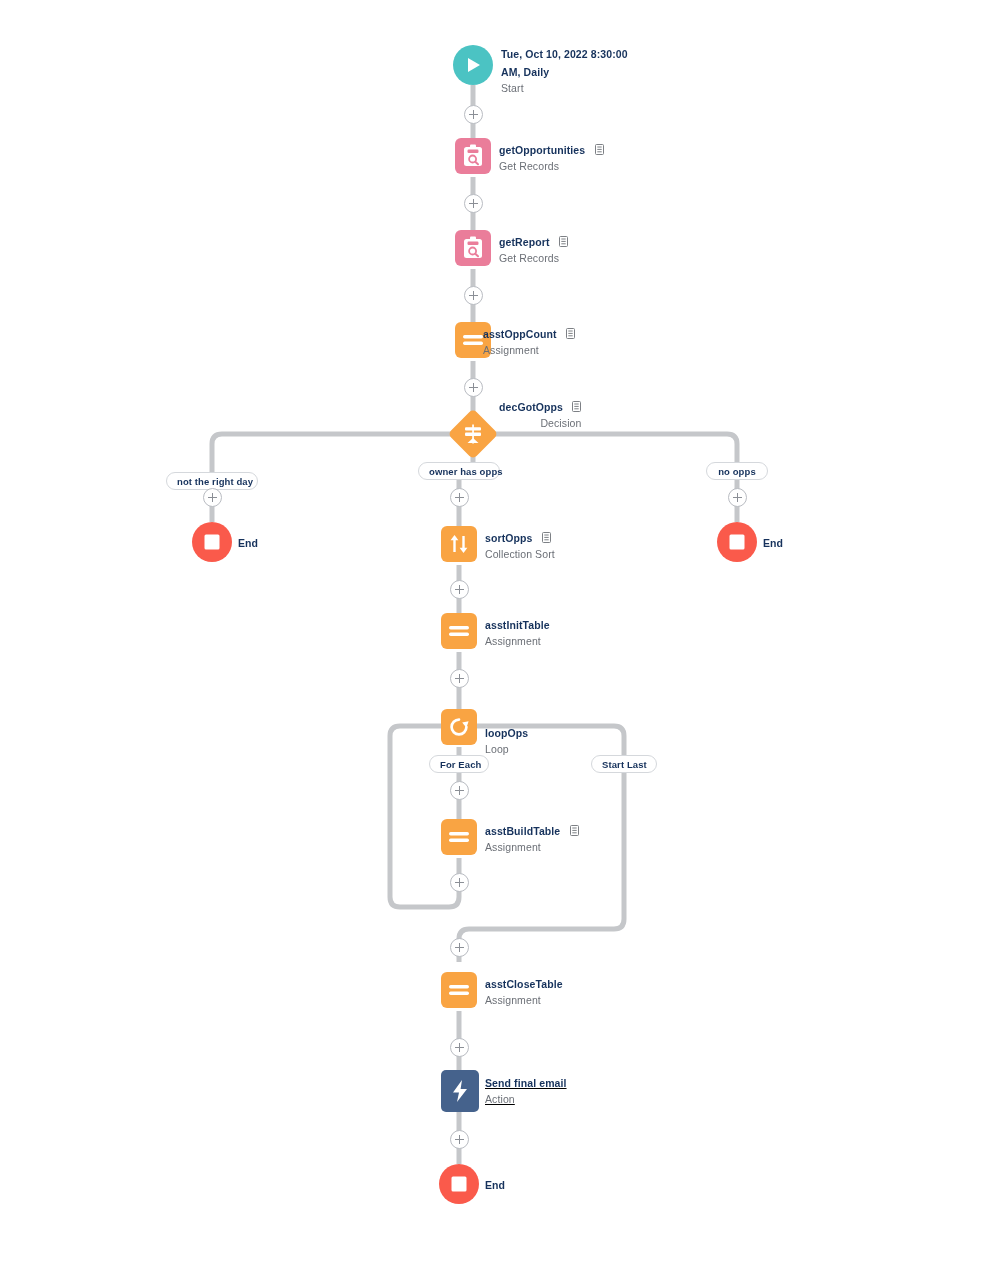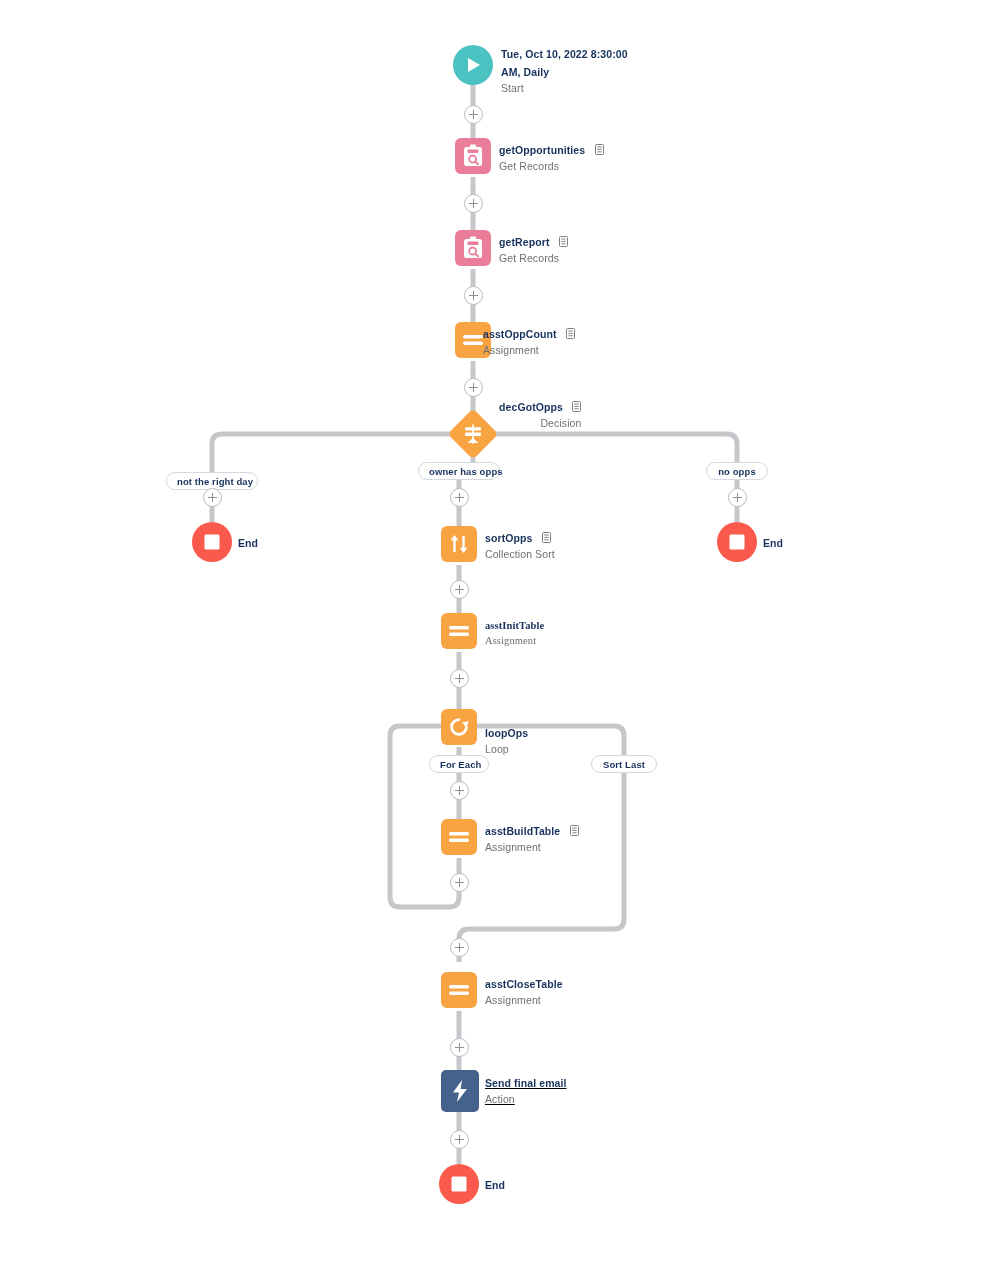--- a/index.html
+++ b/index.html
@@ -379,21 +379,21 @@
 
   <div class="node" style="left:441px; top:613px;">
     <div class="node-icon sq" style="background:#f9a443;">
       <span class="glyph">
         <svg width="22" height="14" viewBox="0 0 22 14">
             <rect x="1" y="2" width="20" height="3.4" rx="1.7" fill="#ffffff"></rect>
             <rect x="1" y="8.6" width="20" height="3.4" rx="1.7" fill="#ffffff"></rect>
           </svg>
       </span>
     </div>
-    <div class="node-text" style="left:44px; top:2px;font-family:Liberation Serif, serif;">
+    <div class="node-text" style="left:44px; top:2px;">
       <span class="node-title">asstInitTable</span>
       <div class="node-sub">Assignment</div>
     </div>
   </div>
 
   <div class="plus" style="left:450px; top:669px;"></div>
 
   <div class="node" style="left:441px; top:709px;">
     <div class="node-icon sq" style="background:#f9a443;">
       <span class="glyph">
@@ -403,21 +403,21 @@
         </svg>
       </span>
     </div>
     <div class="node-text" style="left:44px; top:-30px;margin-top:44px;">
       <span class="node-title">loopOps</span>
       <div class="node-sub">Loop</div>
     </div>
   </div>
 
   <div class="pill" style="left:429px; top:755px; width:60px;">For Each</div>
-  <div class="pill" style="left:591px; top:755px; width:66px;">Sort Last</div>
+  <div class="pill" style="left:591px; top:755px; width:66px;">Start Last</div>
 
   <div class="plus" style="left:450px; top:781px;"></div>
 
   <div class="node" style="left:441px; top:819px;">
     <div class="node-icon sq" style="background:#f9a443;">
       <span class="glyph">
         <svg width="22" height="14" viewBox="0 0 22 14">
             <rect x="1" y="2" width="20" height="3.4" rx="1.7" fill="#ffffff"></rect>
             <rect x="1" y="8.6" width="20" height="3.4" rx="1.7" fill="#ffffff"></rect>
           </svg>

